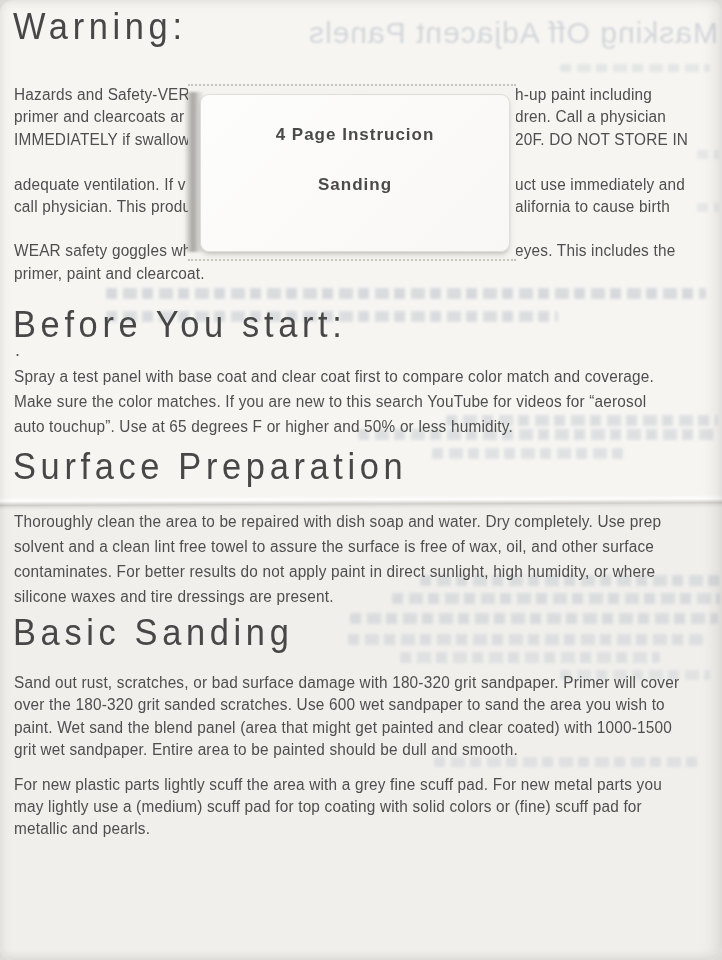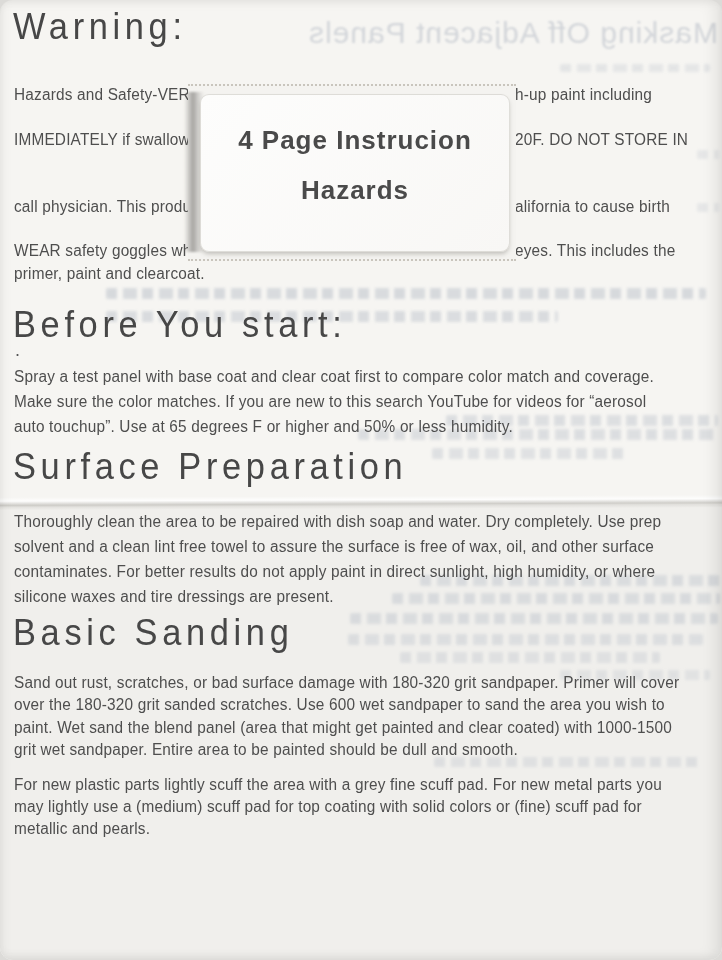--- a/index.html
+++ b/index.html
@@ -48,21 +48,21 @@
     filter:blur(.8px);
   }
   .label{
     position:absolute;left:200px;top:94px;width:308px;height:156px;z-index:6;
     background:linear-gradient(135deg,#fdfdfc 0%,#f8f7f5 100%);
     border:1px solid rgba(198,196,190,.55);border-radius:9px;
     box-shadow:0 3px 4px -1px rgba(130,128,122,.45);
   }
   .label .l1,.label .l2{
     position:absolute;left:0;width:100%;text-align:center;white-space:nowrap;
-    font-size:26px;font-weight:bold;letter-spacing:1px;color:#4a4a4a;
+    font-size:17px;font-weight:bold;letter-spacing:1px;color:#4a4a4a;
   }
   .label .l1{top:30px;}
   .label .l2{top:80px;}
   
   .ghost-heading{
     position:absolute;left:308px;top:16px;z-index:1;display:inline-block;white-space:nowrap;
     font-size:30px;letter-spacing:1px;color:#b6bcc6;opacity:.55;filter:blur(1px);
     transform:scaleX(-1);
   }
   .ghost{
@@ -93,39 +93,47 @@
   <div class="ghost" style="left:400px;top:652px;width:260px;height:11px;opacity:.4;"></div>
   <div class="ghost" style="left:560px;top:670px;width:150px;height:10px;opacity:.35;"></div>
   <div class="ghost" style="left:434px;top:757px;width:266px;height:10px;opacity:.4;"></div>
 
   <div class="h" style="top:6px;">Warning:</div>
 
   <div class="bline" style="top:86px;">
     <span class="frag left">Hazards and Safety-VERY</span>
     <span class="frag right">h-up paint including</span>
   </div>
+  <div class="bline" style="top:108px;">
+    <span class="frag left">primer and clearcoats ar</span>
+    <span class="frag right">dren. Call a physician</span>
+  </div>
   <div class="bline" style="top:131px;">
     <span class="frag left">IMMEDIATELY if swallow</span>
     <span class="frag right">20F. DO NOT STORE IN</span>
+  </div>
+  <div class="bline" style="top:176px;">
+    <span class="frag left">adequate ventilation. If v</span>
+    <span class="frag right">uct use immediately and</span>
   </div>
   <div class="bline" style="top:198px;">
     <span class="frag left">call physician. This produ</span>
     <span class="frag right">alifornia to cause birth</span>
   </div>
   <div class="bline" style="top:242px;">
     <span class="frag left">WEAR safety goggles wh</span>
     <span class="frag right">eyes. This includes the</span>
   </div>
   <div class="pline" style="top:265px;">primer, paint and clearcoat.</div>
 
   <div class="backing"></div>
   <div class="label-shadow"></div>
   <div class="label">
     <div class="l1">4 Page Instrucion</div>
-    <div class="l2">Hazards</div>
+    <div class="l2">Sanding</div>
   </div>
 
   <div class="h" style="top:304px;">Before You start:</div>
   <div class="note">.</div>
   <div class="pline" style="top:368px;">Spray a test panel with base coat and clear coat first to compare color match and coverage.</div>
   <div class="pline" style="top:393px;">Make sure the color matches.  If you are new to this search YouTube for videos for “aerosol</div>
   <div class="pline" style="top:418px;">auto touchup”.  Use at 65 degrees F or higher and 50% or less humidity.</div>
 
   <div class="h" style="top:446px;">Surface Preparation</div>
   <div class="edge-shadow"></div>

